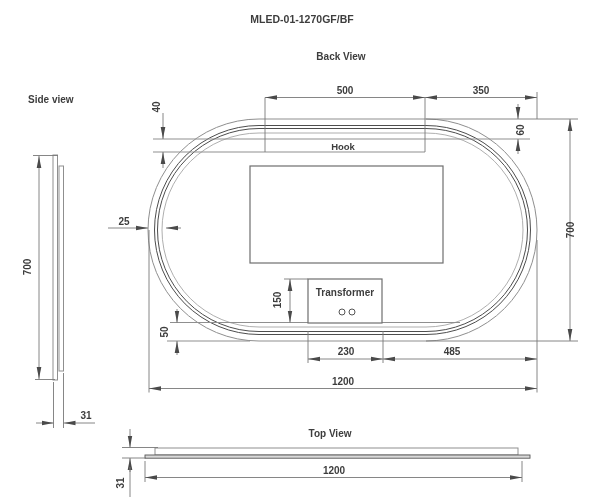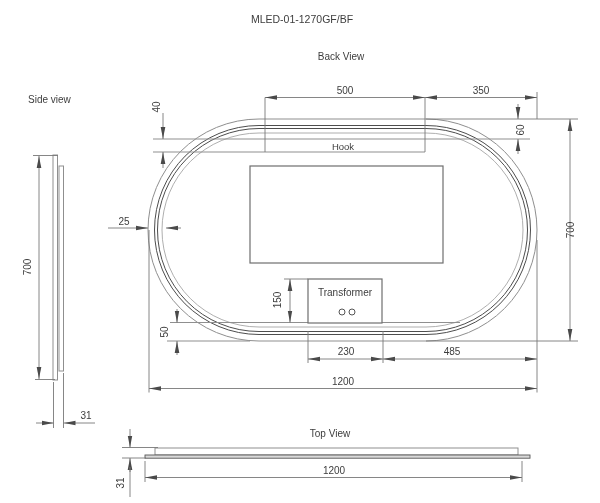--- a/index.html
+++ b/index.html
@@ -2,20 +2,21 @@
 <html><head>
 <meta charset="utf-8">
 <style>
   html,body{margin:0;padding:0;background:#fff;}
   .canvas{
     position:relative;
     width:600px;height:503px;
     background:#ffffff;
     font-family:"Liberation Sans", sans-serif;
     overflow:hidden;
+    font-weight:bold;
   }
   svg{display:block;}
   text{
     font-family:"Liberation Sans", sans-serif;
     fill:#3d3d3d;
   }
   .lbl{font-size:10px;}
   .ttl{font-size:10.5px;}
   .dim{font-size:10px;}
   .small{font-size:9.5px;}

